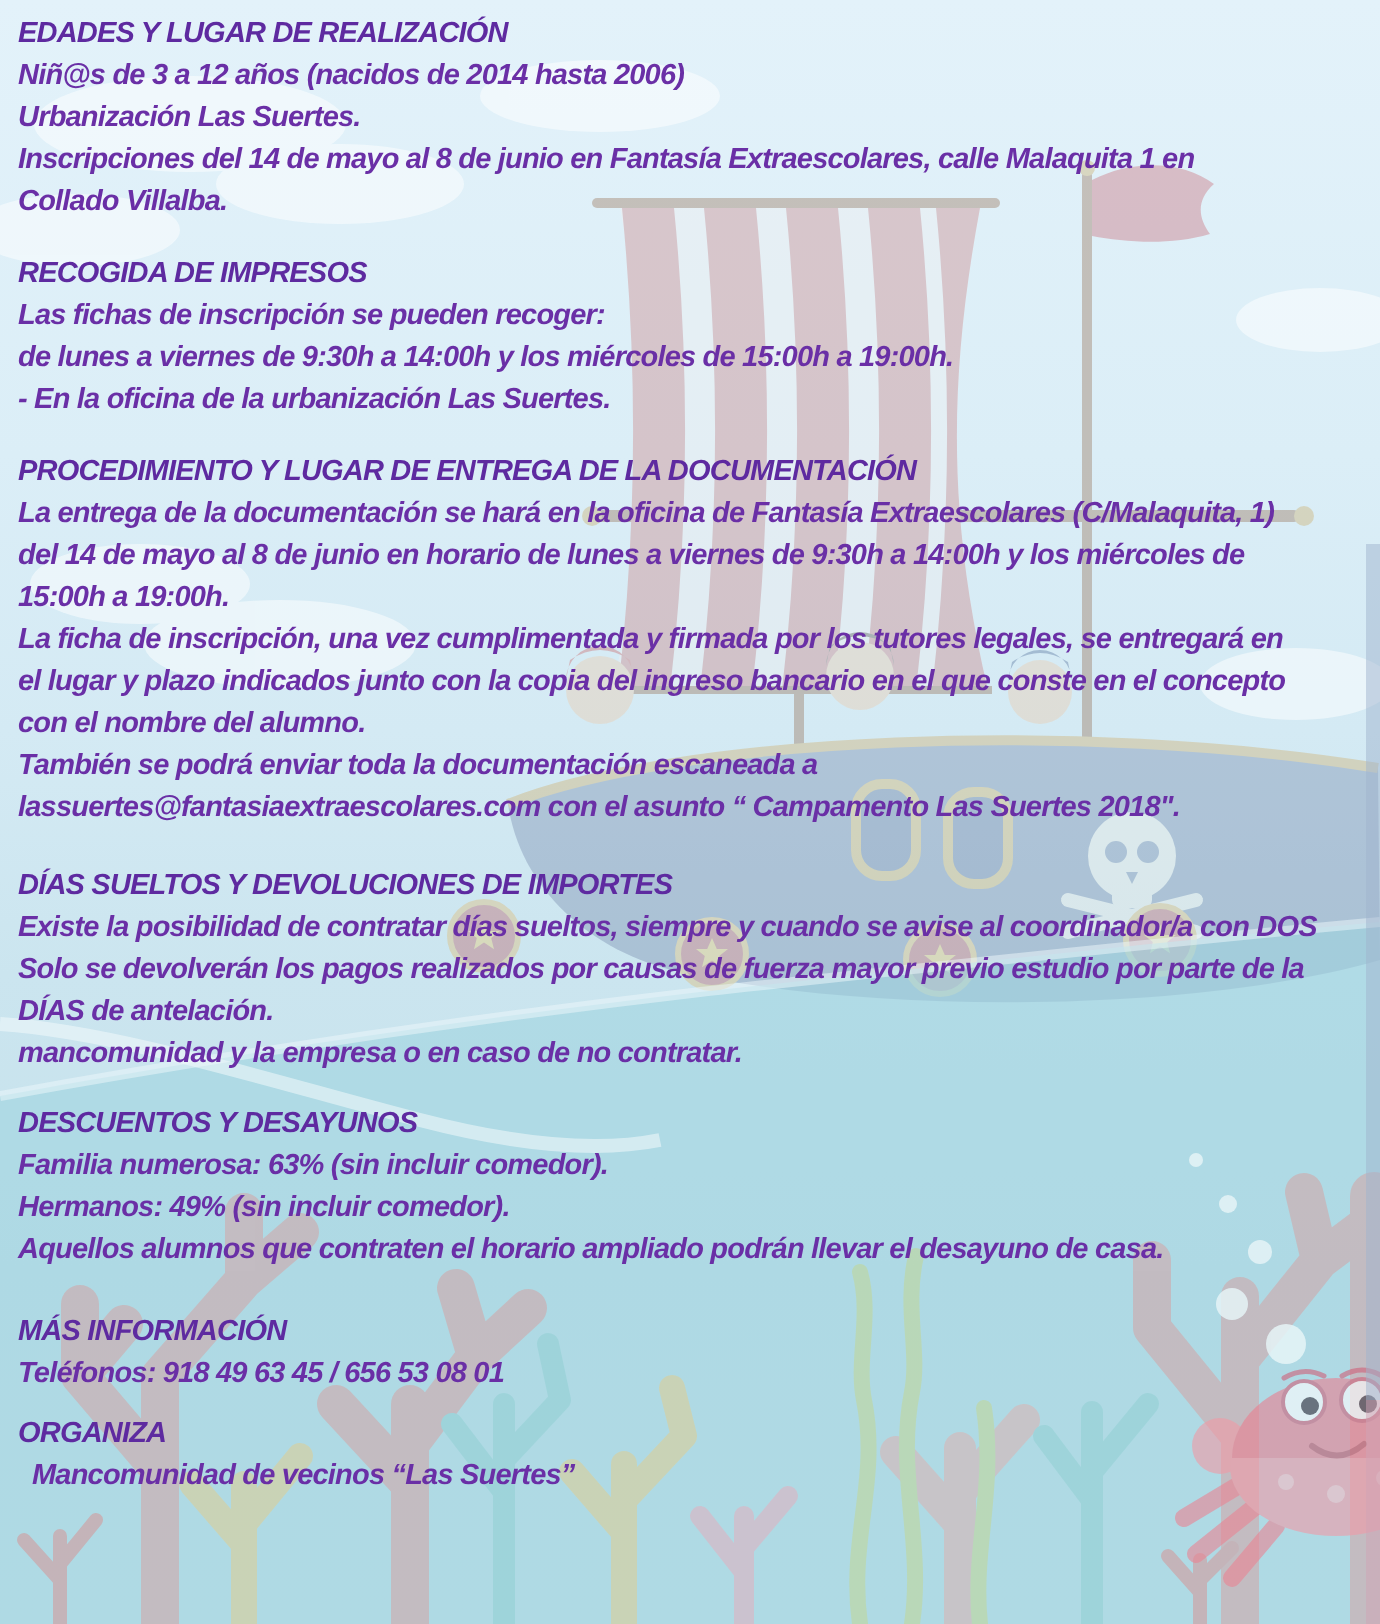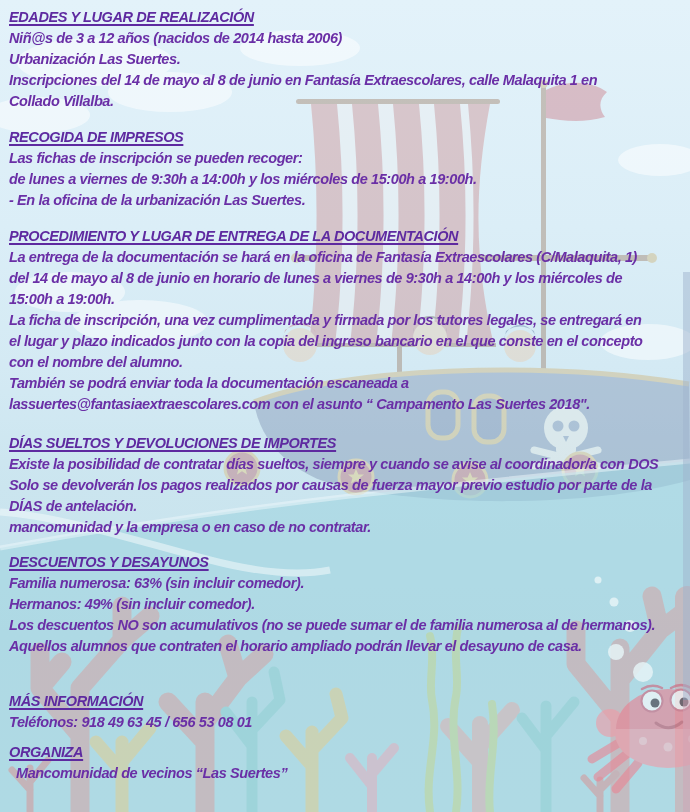--- a/index.html
+++ b/index.html
@@ -11,32 +11,31 @@
   .bg-svg{position:absolute;left:0;top:0;z-index:1;}
   .content{
     position:absolute;left:0;top:0;width:100%;box-sizing:border-box;
     padding:7px 6px 0 9px;z-index:2;
     font-weight:bold;font-style:italic;
     font-size:14.5px;line-height:21px;letter-spacing:-0.4px;
     color:var(--text,#6a2fa6);
   }
   .heading{
     color:var(--heading,#5e2aa0);
-    text-decoration:underline;
     text-decoration-thickness:1.5px;
     text-underline-offset:2px;
     white-space:nowrap;
   }
   .line{white-space:nowrap;}
   .indent{padding-left:7px;}
   .sec-recogida{margin-top:15px;}
   .sec-procedimiento{margin-top:15px;}
   .sec-dias-sueltos{margin-top:18px;}
   .sec-descuentos{margin-top:14px;}
-  .sec-mas-informacion{margin-top:34px;}
+  .sec-mas-informacion{margin-top:20px;}
   .sec-organiza{margin-top:9px;}
 </style>
 </head>
 <body>
 
 <div class="page">
 
   <svg class="bg-svg" width="690" height="812" viewBox="0 0 690 812" aria-hidden="true">
 
     <g fill="#ffffff" opacity="0.5">
@@ -205,21 +204,20 @@
       <div class="line">Existe la posibilidad de contratar días sueltos, siempre y cuando se avise al coordinador/a con DOS</div>
       <div class="line">Solo se devolverán los pagos realizados por causas de fuerza mayor previo estudio por parte de la</div>
       <div class="line">DÍAS de antelación.</div>
       <div class="line">mancomunidad y la empresa o en caso de no contratar.</div>
     </div>
 
     <div class="sec sec-descuentos">
       <div class="heading">DESCUENTOS Y DESAYUNOS</div>
       <div class="line">Familia numerosa: 63% (sin incluir comedor).</div>
       <div class="line">Hermanos: 49% (sin incluir comedor).</div>
-      <div class="line">Los descuentos NO son acumulativos (no se puede sumar el de familia numerosa al de hermanos).</div>
       <div class="line">Aquellos alumnos que contraten el horario ampliado podrán llevar el desayuno de casa.</div>
     </div>
 
     <div class="sec sec-mas-informacion">
       <div class="heading">MÁS INFORMACIÓN</div>
       <div class="line">Teléfonos: 918 49 63 45 / 656 53 08 01</div>
     </div>
 
     <div class="sec sec-organiza">
       <div class="heading">ORGANIZA</div>

